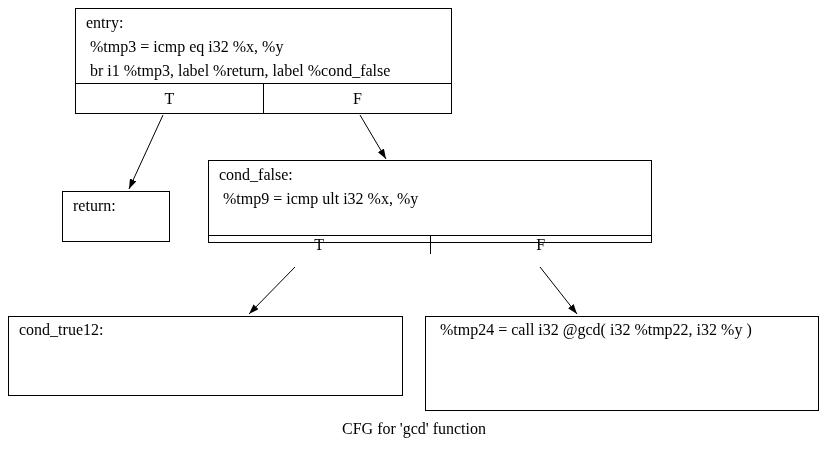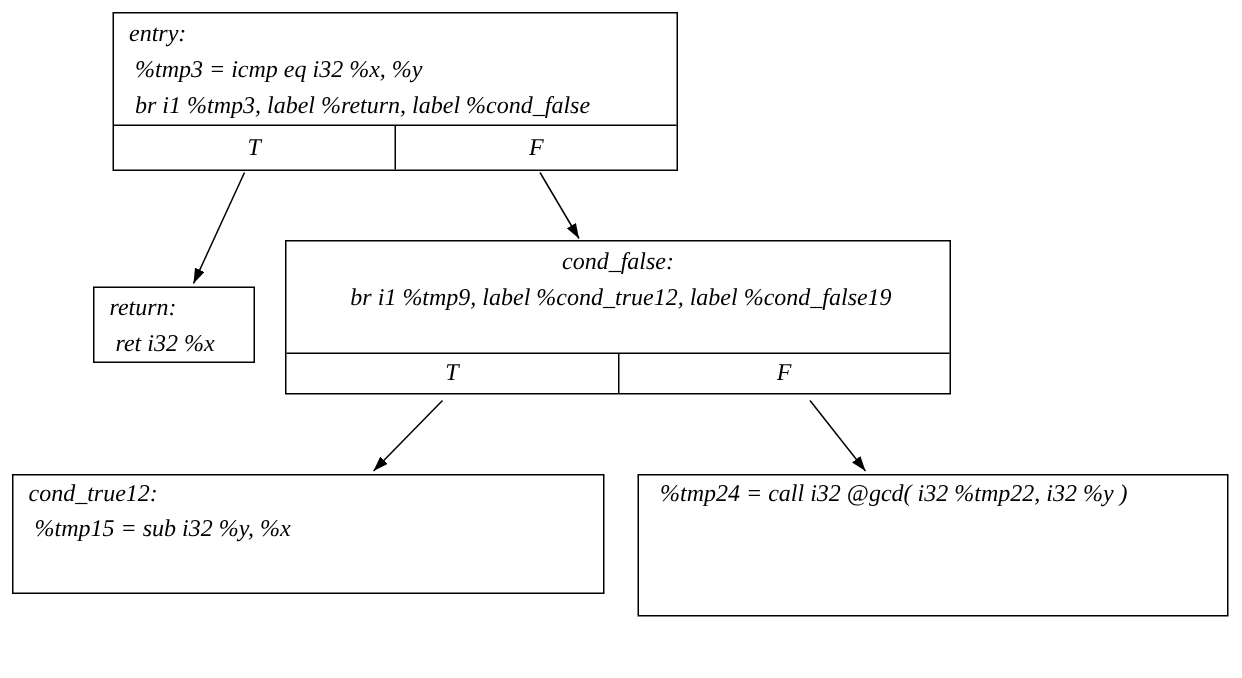--- a/index.html
+++ b/index.html
@@ -12,21 +12,20 @@
     font-family: "Liberation Serif", serif;
     overflow: hidden;
   }
   .node {
     position: absolute;
     box-sizing: border-box;
     border: 1px solid #000000;
     background: #ffffff;
     display: flex;
     flex-direction: column;
-    font-style: italic;
   }
   .code {
     flex: 0 0 auto;
     padding: 2px 10px 0 10px;
     font-size: 16px;
     line-height: 24px;
   }
   .code.lh23 { line-height: 23px; padding-top: 1px; }
   .line { white-space: pre; }
   .ports {
@@ -83,42 +82,41 @@
     </div>
     <div class="ports">
       <div class="port">T</div>
       <div class="port">F</div>
     </div>
   </div>
 
   <div class="node" style="left:62px; top:191px; width:108px; height:51px;">
     <div class="code">
       <div class="line">return:</div>
-      <div class="line"> ret i32 %x</div>
     </div>
   </div>
 
-  <div class="node" style="left:190px; top:160px; width:444px; height:103px;text-align:center;">
+  <div class="node" style="left:208px; top:160px; width:444px; height:83px;">
     <div class="code" style="height:72px;">
       <div class="line">cond_false:</div>
-      <div class="line"> br i1 %tmp9, label %cond_true12, label %cond_false19</div>
+      <div class="line"> %tmp9 = icmp ult i32 %x, %y</div>
     </div>
     <div class="ports">
       <div class="port">T</div>
       <div class="port">F</div>
     </div>
   </div>
 
   <div class="node" style="left:8px; top:316px; width:395px; height:80px;">
     <div class="code lh23">
       <div class="line">cond_true12:</div>
-      <div class="line"> %tmp15 = sub i32 %y, %x</div>
     </div>
   </div>
 
   <div class="node" style="left:425px; top:316px; width:394px; height:95px;">
     <div class="code lh23">
       <div class="line"> %tmp24 = call i32 @gcd( i32 %tmp22, i32 %y )</div>
     </div>
   </div>
 
+  <div class="caption">CFG for 'gcd' function</div>
 
 </div>
 
 </body></html>

